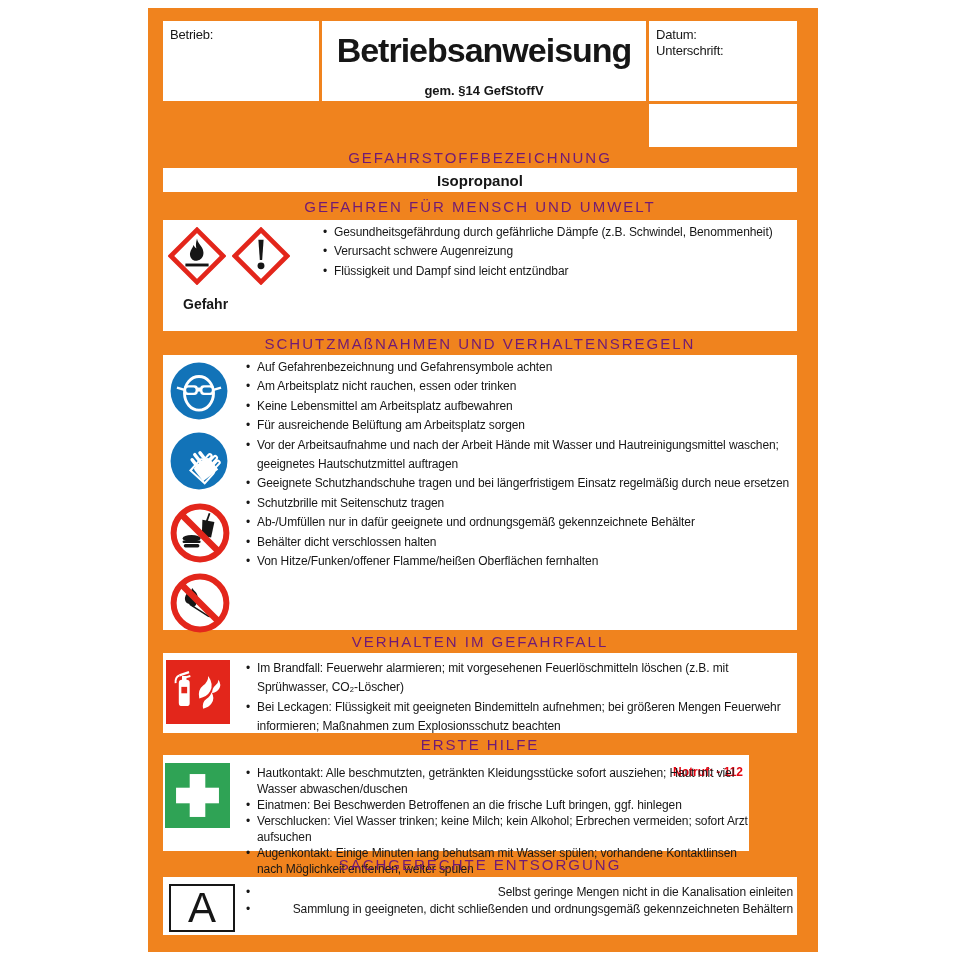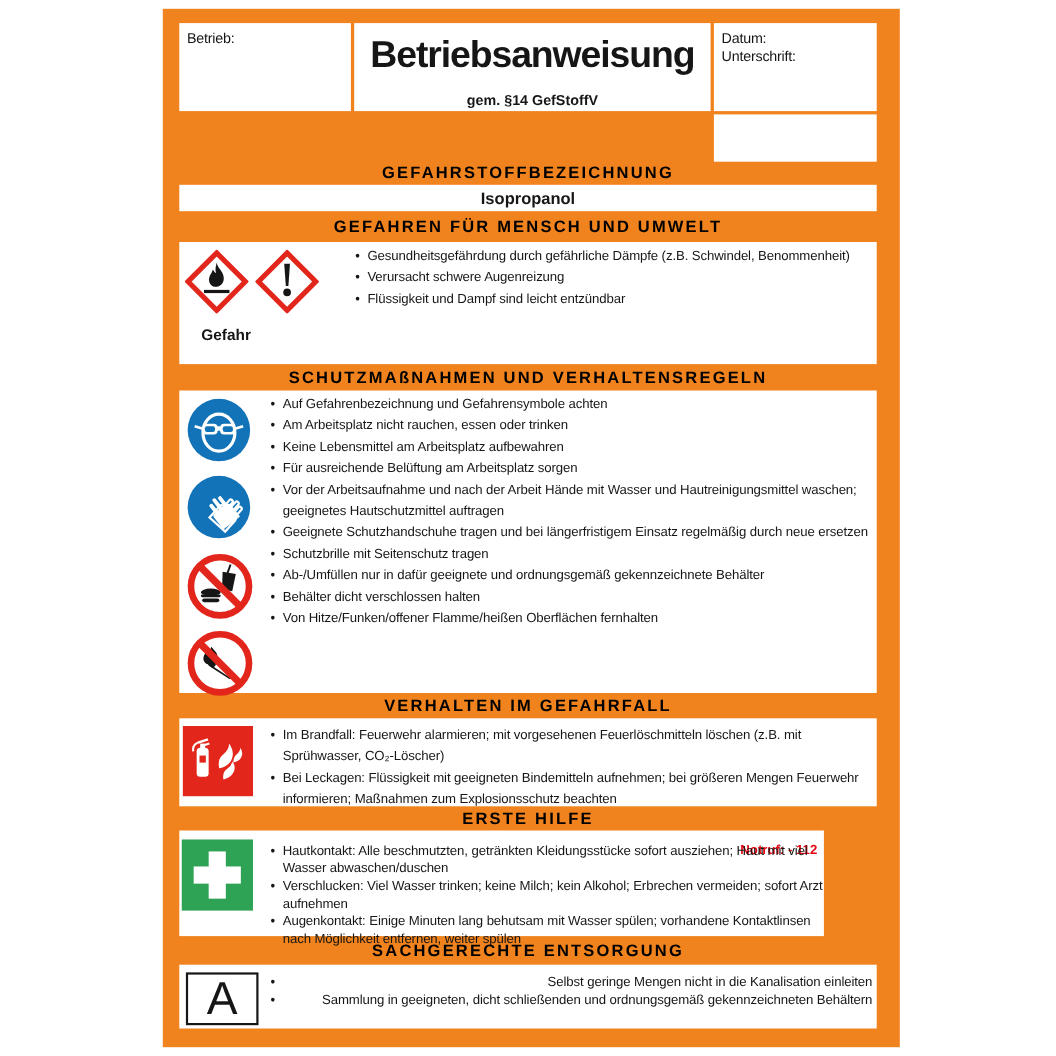--- a/index.html
+++ b/index.html
@@ -4,21 +4,21 @@
 <style>
   * { margin:0; padding:0; box-sizing:border-box; }
   html,body { width:960px; height:960px; background:#ffffff; font-family:"Liberation Sans", sans-serif; color:#161616; }
   .doc { position:absolute; left:148px; top:8px; width:670px; height:944px; background:#F0831E; }
   .cell { position:absolute; background:#ffffff; }
   .label { font-weight:normal; font-size:13px; padding:6px 7px; letter-spacing:-0.2px; }
   .title-cell { display:flex; flex-direction:column; align-items:center; }
   .doc-title { font-weight:bold; font-size:34px; letter-spacing:-1px; margin-top:6px; white-space:nowrap; }
   .doc-subtitle { font-weight:bold; font-size:13px; margin-top:13px; }
   .band { position:absolute; left:15px; width:634px; display:flex; align-items:center; justify-content:center;
-          color:#000000; font-weight:bold; font-size:15px; letter-spacing:2px; }
+          color:#701a75; font-weight:normal; font-size:15px; letter-spacing:2px; }
   .substance-row { display:flex; align-items:center; justify-content:center; font-weight:bold; font-size:15px; }
   .bullets { position:absolute; font-size:12px; letter-spacing:-0.1px; }
   .bullet { position:relative; padding-left:12px; }
   .bullet::before { content:"•"; position:absolute; left:1px; }
   .lh19 { line-height:19.4px; }
   .lh16 { line-height:16px; }
   .lh165 { line-height:16.5px;text-align:right; }
   .icon { position:absolute; }
   .signal-word { position:absolute; left:20px; top:76px; font-weight:bold; font-size:14px; }
   .notruf { position:absolute; right:6px; top:10px; color:#E30613; font-weight:bold; font-size:12px; white-space:nowrap; }
@@ -170,21 +170,22 @@
       <svg width="65" height="65" viewBox="0 0 100 100">
         <rect width="100" height="100" fill="#2FA355"></rect>
         <rect x="38" y="17" width="24" height="66" fill="#fff"></rect>
         <rect x="17" y="38" width="66" height="24" fill="#fff"></rect>
       </svg>
     </div>
     <div class="notruf">Notruf: - 112</div>
     <div class="bullets lh16" style="left:82px; top:10px; width:520px;">
 
     <div class="bullet">Hautkontakt: Alle beschmutzten, getränkten Kleidungsstücke sofort ausziehen; Haut mit viel Wasser abwaschen/duschen</div>
-        <div class="bullet">Verschlucken: Viel Wasser trinken; keine Milch; kein Alkohol; Erbrechen vermeiden; sofort Arzt aufnehmen</div>
+        <div class="bullet">Einatmen: Bei Beschwerden Betroffenen an die frische Luft bringen, ggf. hinlegen</div>
+        <div class="bullet">Verschlucken: Viel Wasser trinken; keine Milch; kein Alkohol; Erbrechen vermeiden; sofort Arzt aufsuchen</div>
         <div class="bullet">Augenkontakt: Einige Minuten lang behutsam mit Wasser spülen; vorhandene Kontaktlinsen nach Möglichkeit entfernen, weiter spülen</div>
       </div>
   </div>
 
   <div class="band" style="top:843px; height:26px;">SACHGERECHTE ENTSORGUNG</div>
   <div class="cell" style="left:15px; top:869px; width:634px; height:58px;">
     <div class="a-box">
       <span>A</span>
     </div>
     <div class="bullets lh165" style="left:82px; top:7px; width:548px;">

